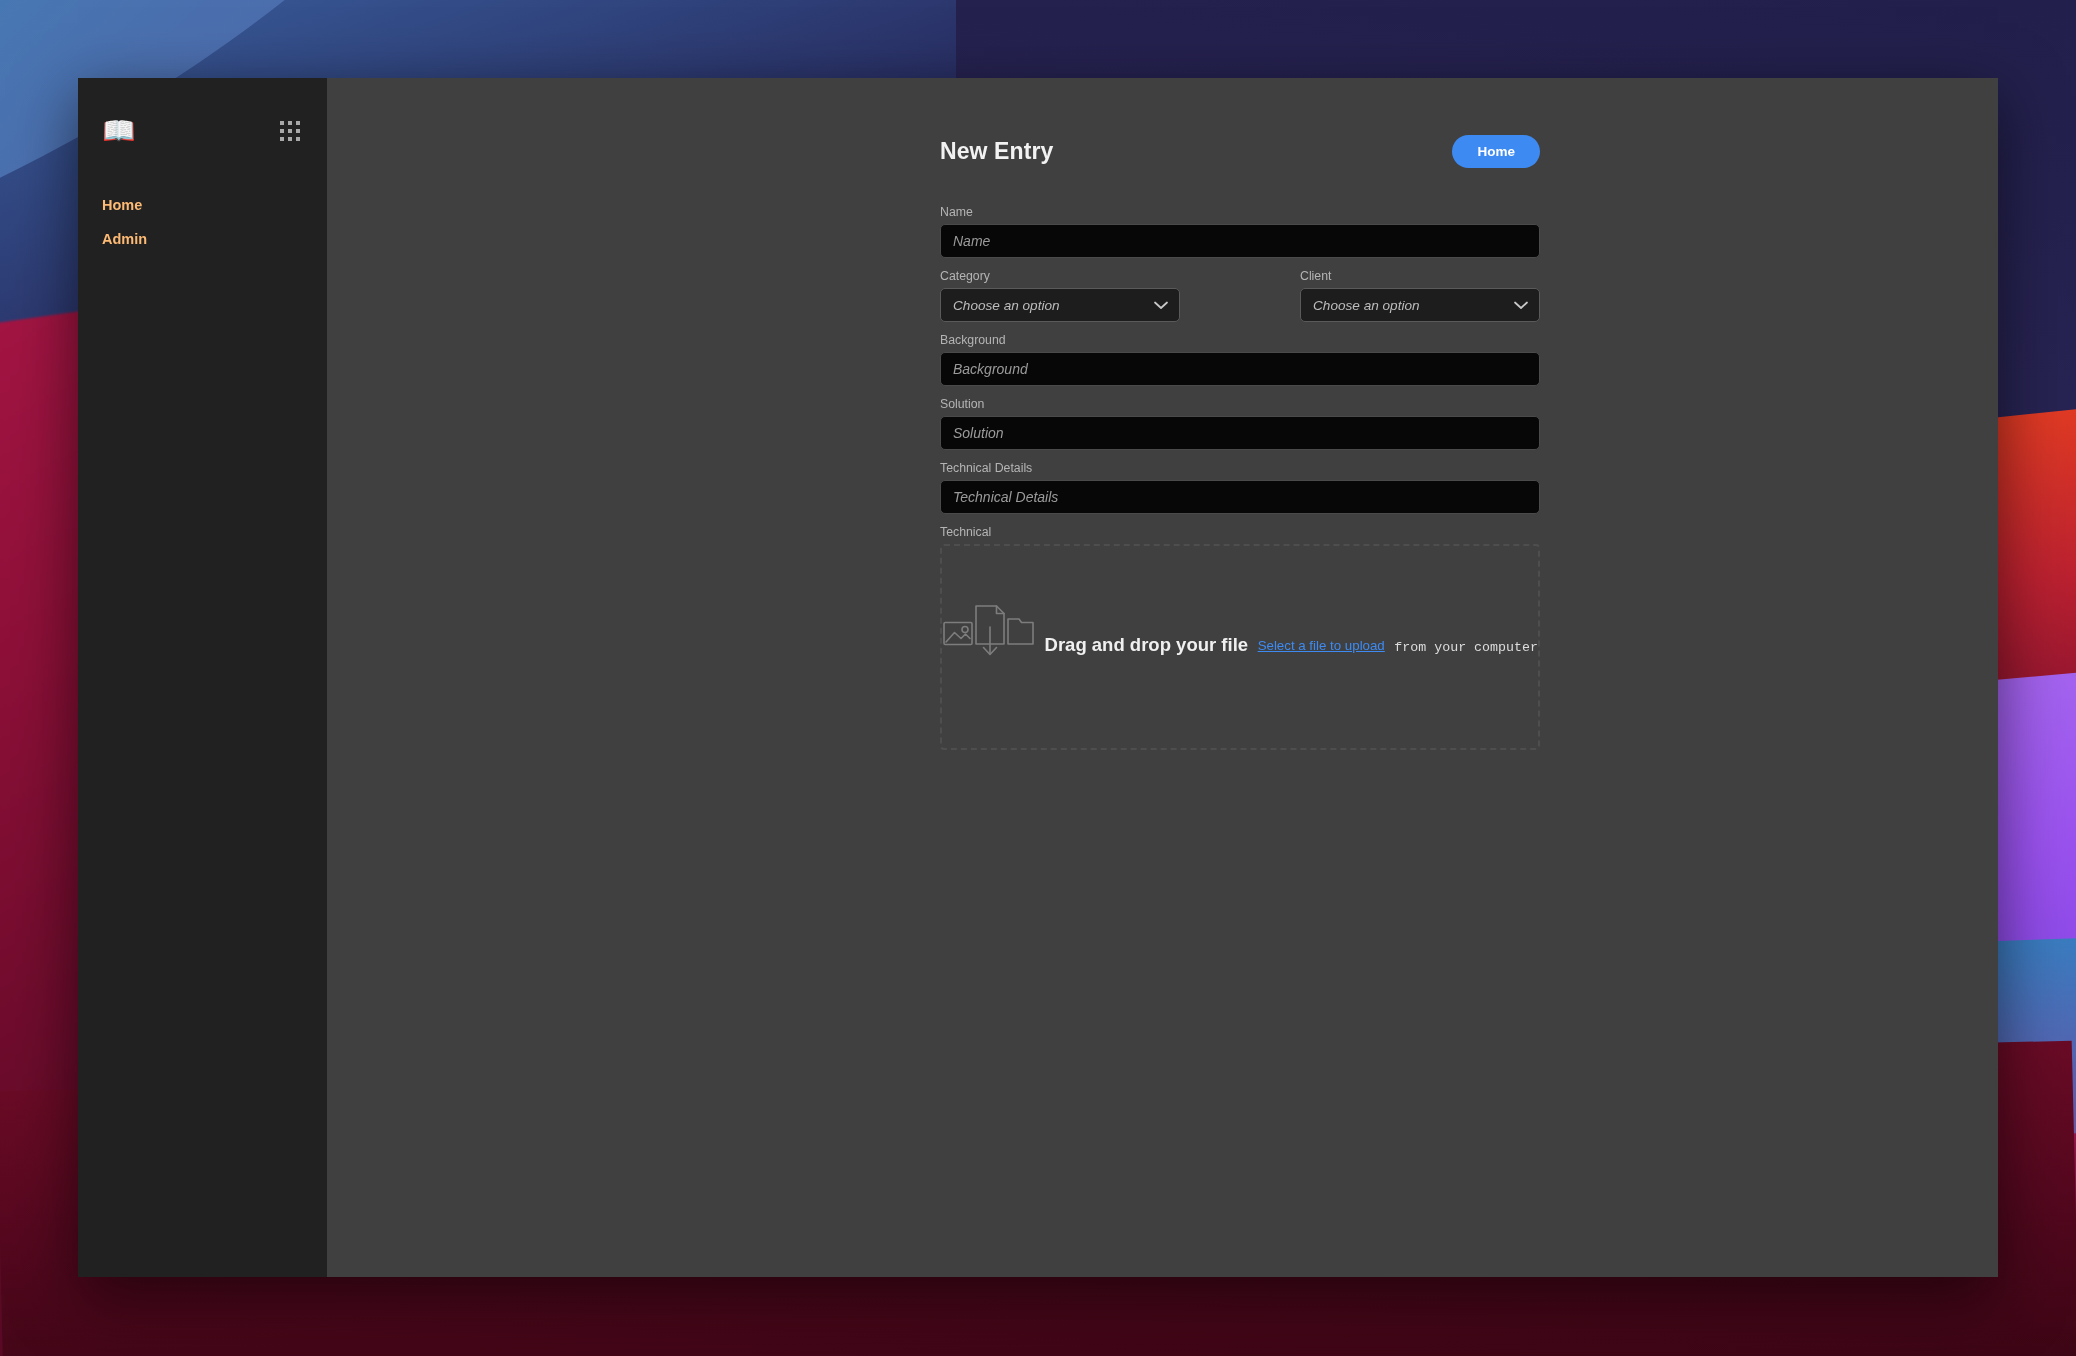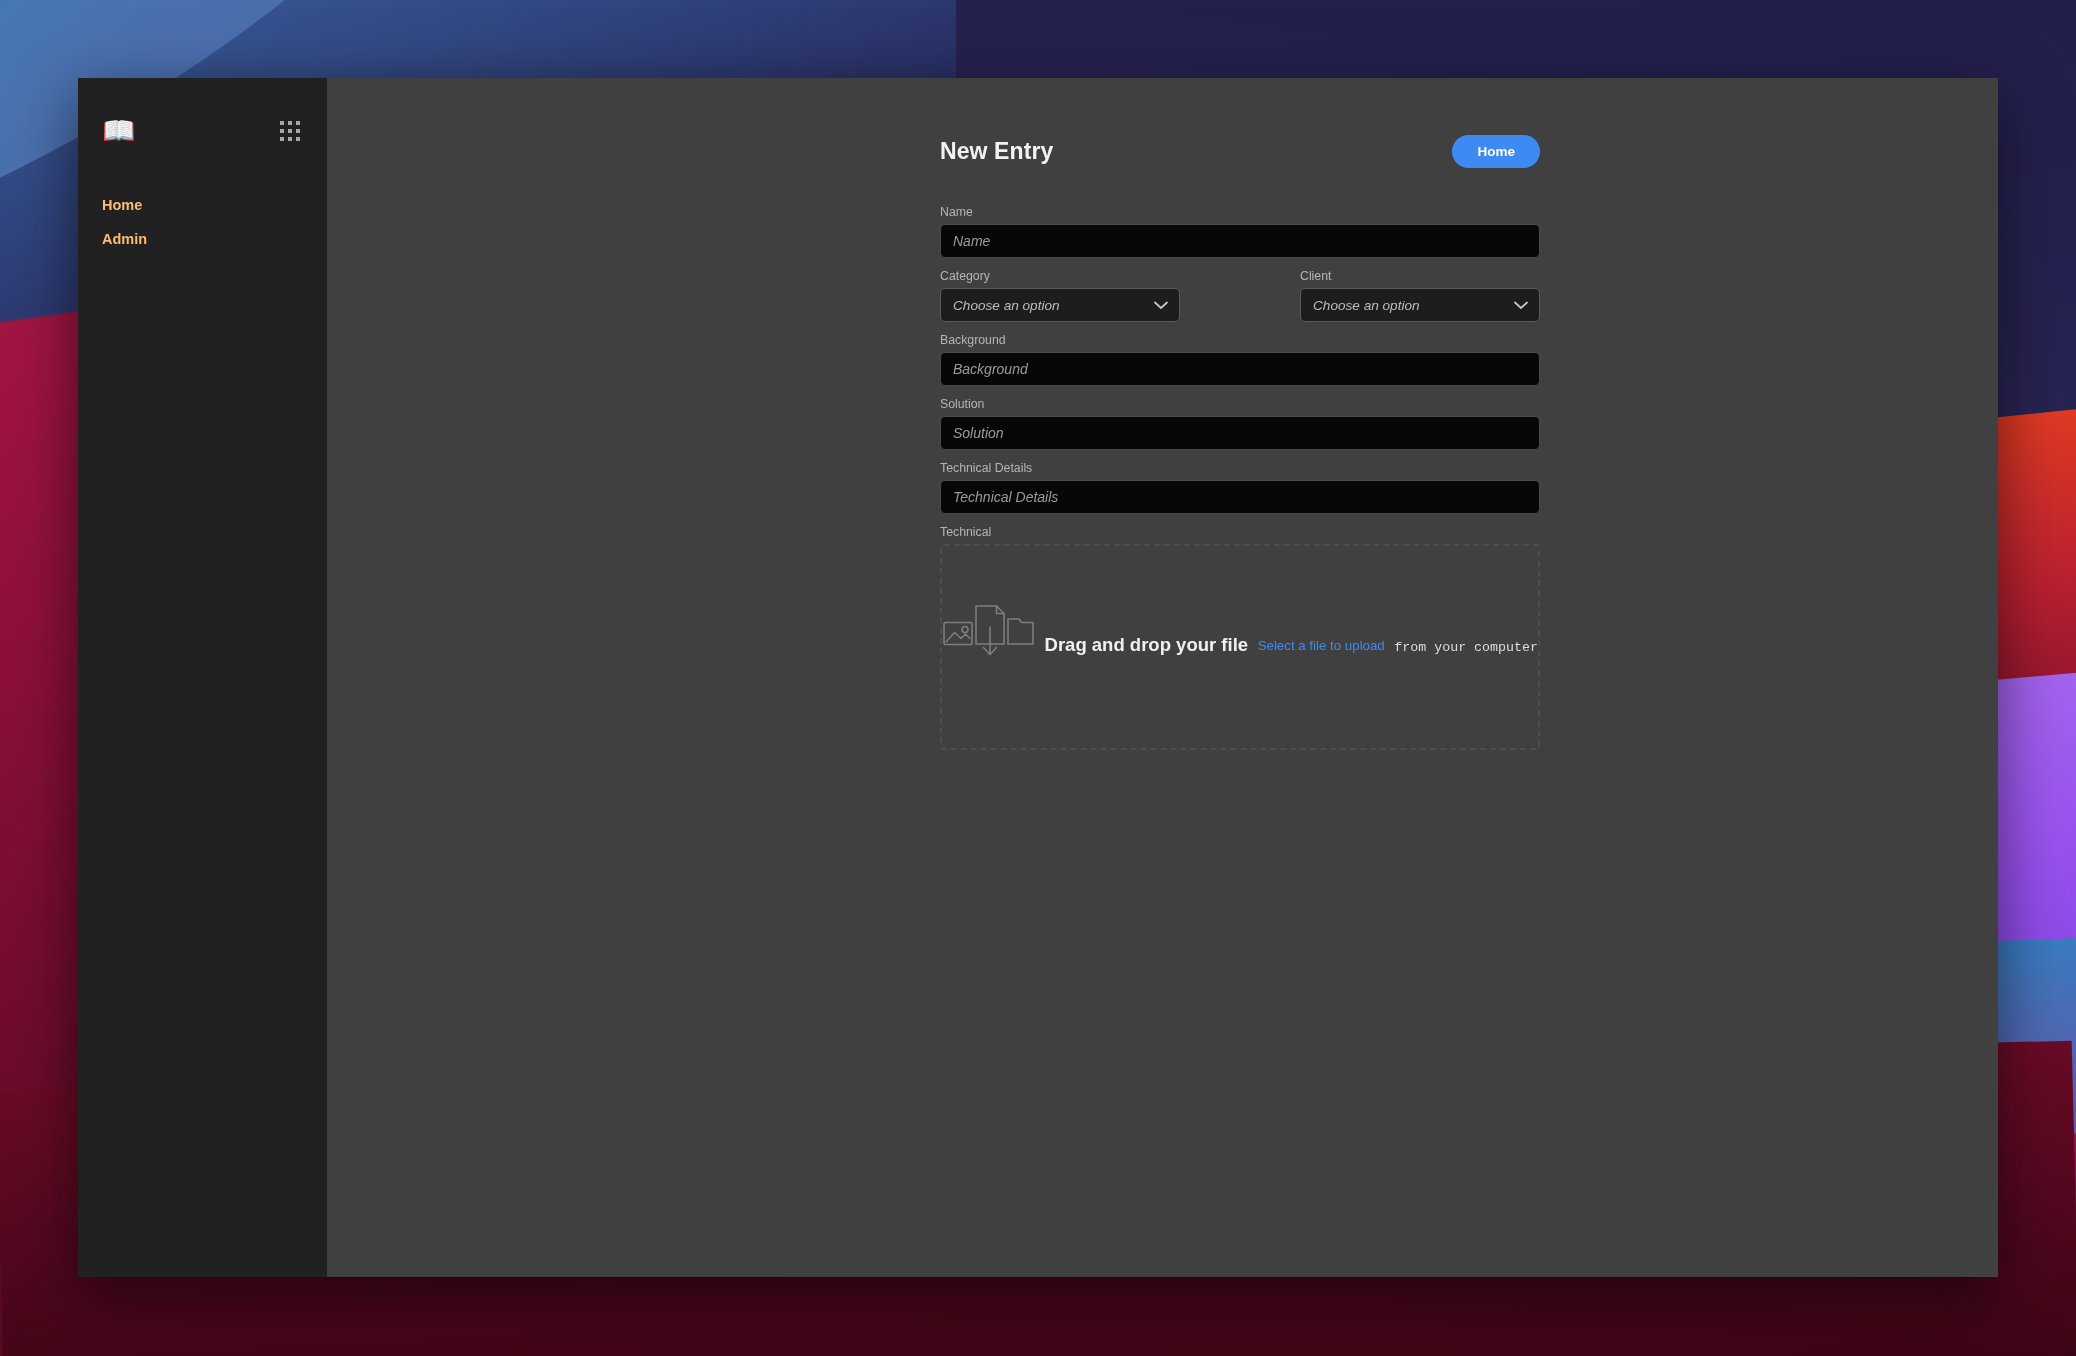--- a/index.html
+++ b/index.html
@@ -224,20 +224,21 @@
   .dz-icon { margin-bottom: 26px; }
   .dz-title {
     color: #f0f0f0;
     font-size: 18.5px;
     font-weight: bold;
     margin-bottom: 4px;
   }
   .dz-link {
     color: #3d8bf2;
     font-size: 13.3px;
+    text-decoration: underline;
     cursor: pointer;
     margin-bottom: 4px;
   }
   .dz-sub { color: #dcdcdc; font-size: 13.3px; font-family: Liberation Mono, monospace; }
 </style>
 </head>
 <body>
 
 <div id="desktop">
   <div class="wp-layer wp-base"></div>

